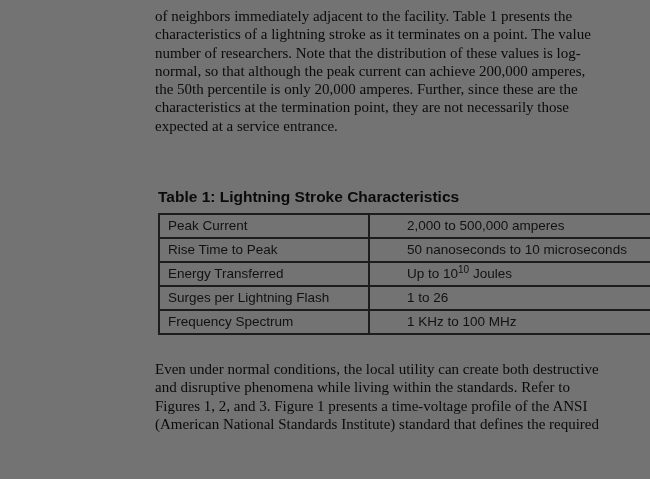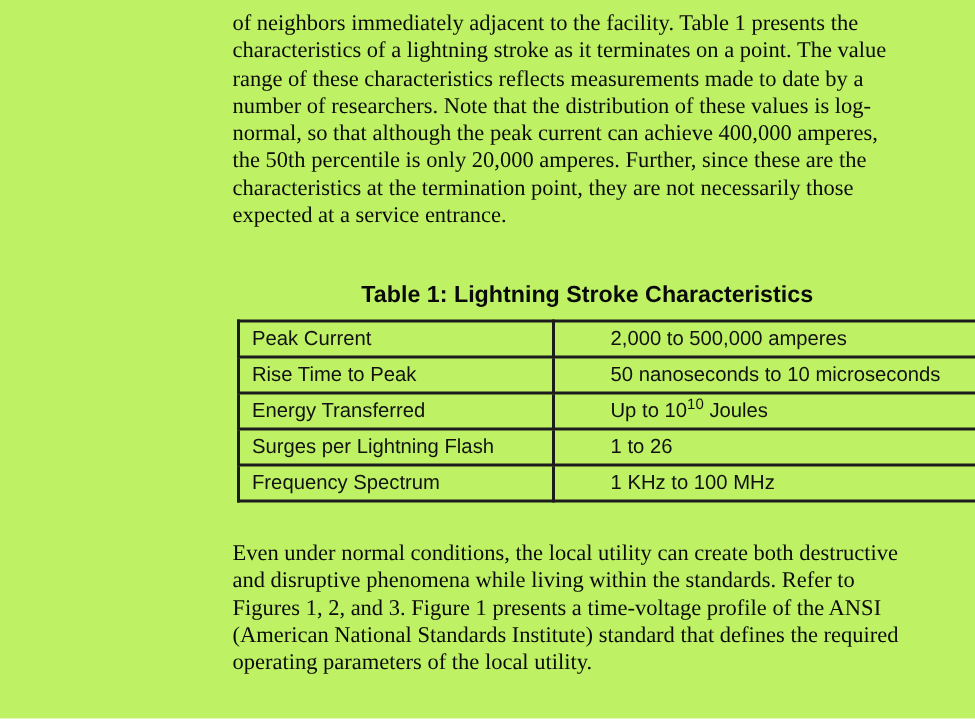--- a/index.html
+++ b/index.html
@@ -1,41 +1,40 @@
 <!DOCTYPE html>
 <html><head>
 <meta charset="utf-8">
 <style>
   html, body { margin: 0; padding: 0; background: #ffffff; }
   .page {
     position: relative;
     width: 650px;
     height: 479px;
-    background: #bef264;
+    background: #737373;
     color: #0a0a0a;
     overflow: hidden;
   }
   .body-para {
     position: absolute;
     left: 155px;
     width: 488px;
     font-family: "Liberation Serif", serif;
     font-size: 15px;
     line-height: 18.3px;
     color: #0a0a0a;
   }
   .body-para .line { white-space: nowrap; }
   #para-top { top: 7px; }
   #para-bottom { top: 360px; }
   .table-title {
     position: absolute;
     left: 158px;
     top: 188px;
     width: 467px;
-    text-align: center;
     font-family: "Liberation Sans", sans-serif;
     font-size: 15.5px;
     font-weight: bold;
     color: #0a0a0a;
     white-space: nowrap;
   }
   table.char-table {
     position: absolute;
     left: 158px;
     top: 213px;
@@ -63,23 +62,22 @@
   }
 </style>
 </head>
 <body>
 
 <div class="page">
 
   <div class="body-para" id="para-top">
     <div class="line">of neighbors immediately adjacent to the facility. Table 1 presents the</div>
     <div class="line">characteristics of a lightning stroke as it terminates on a point. The value</div>
-    <div class="line">range of these characteristics reflects measurements made to date by a</div>
     <div class="line">number of researchers. Note that the distribution of these values is log-</div>
-    <div class="line">normal, so that although the peak current can achieve 400,000 amperes,</div>
+    <div class="line">normal, so that although the peak current can achieve 200,000 amperes,</div>
     <div class="line">the 50th percentile is only 20,000 amperes. Further, since these are the</div>
     <div class="line">characteristics at the termination point, they are not necessarily those</div>
     <div class="line">expected at a service entrance.</div>
   </div>
 
   <div class="table-title">Table 1: Lightning Stroke Characteristics</div>
 
   <table class="char-table">
     <tbody>
       <tr>
@@ -105,16 +103,15 @@
         <td class="col-value">1 KHz to 100 MHz</td>
       </tr>
     </tbody>
   </table>
 
   <div class="body-para" id="para-bottom">
     <div class="line">Even under normal conditions, the local utility can create both destructive</div>
     <div class="line">and disruptive phenomena while living within the standards. Refer to</div>
     <div class="line">Figures 1, 2, and 3. Figure 1 presents a time-voltage profile of the ANSI</div>
     <div class="line">(American National Standards Institute) standard that defines the required</div>
-    <div class="line">operating parameters of the local utility.</div>
   </div>
 
 </div>
 
 </body></html>

